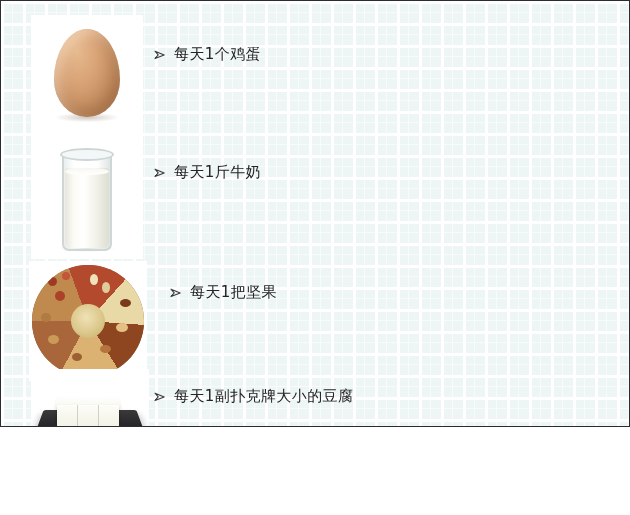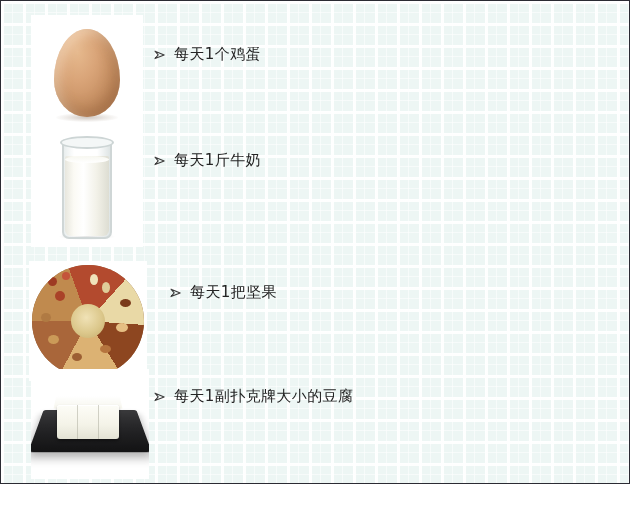--- a/index.html
+++ b/index.html
@@ -12,21 +12,21 @@
     background: #ffffff;
     font-family: "DejaVu Sans", "Liberation Sans", sans-serif;
     overflow: hidden;
   }
 
   
   #panel {
     position: relative;
     box-sizing: border-box;
     width: 630px;
-    height: 484px;
+    height: 427px;
     border: 1px solid #2b2b33;
     background-color: #eef7f5;
     overflow: hidden;
   }
 
   
   #grid-bg {
     position: absolute;
     inset: 0;
     pointer-events: none;
@@ -81,21 +81,21 @@
   .label-text {
     font-family: "DejaVu Sans", "Liberation Sans", sans-serif;
     font-size: 15px;
     line-height: 18px;
     color: #242424;
     letter-spacing: 0.4px;
   }
 
   
   #row-egg   { top: 14px;  height: 126px; }
-  #row-milk  { top: 128px; height: 118px; }
+  #row-milk  { top: 140px; height: 118px; }
   #row-nuts  { top: 260px; height: 120px; }
   #row-tofu  { top: 368px; height: 110px; }
 
   #thumb-egg  { left: 30px; top: 0;  width: 112px; height: 126px; }
   #thumb-milk { left: 30px; top: 0;  width: 112px; height: 118px; }
   #thumb-nuts { left: 28px; top: 0;  width: 118px; height: 120px; }
   #thumb-tofu { left: 30px; top: 0;  width: 118px; height: 110px; }
 
   #label-egg  { left: 152px; top: 30px; }
   #label-milk { left: 152px; top: 22px; }

